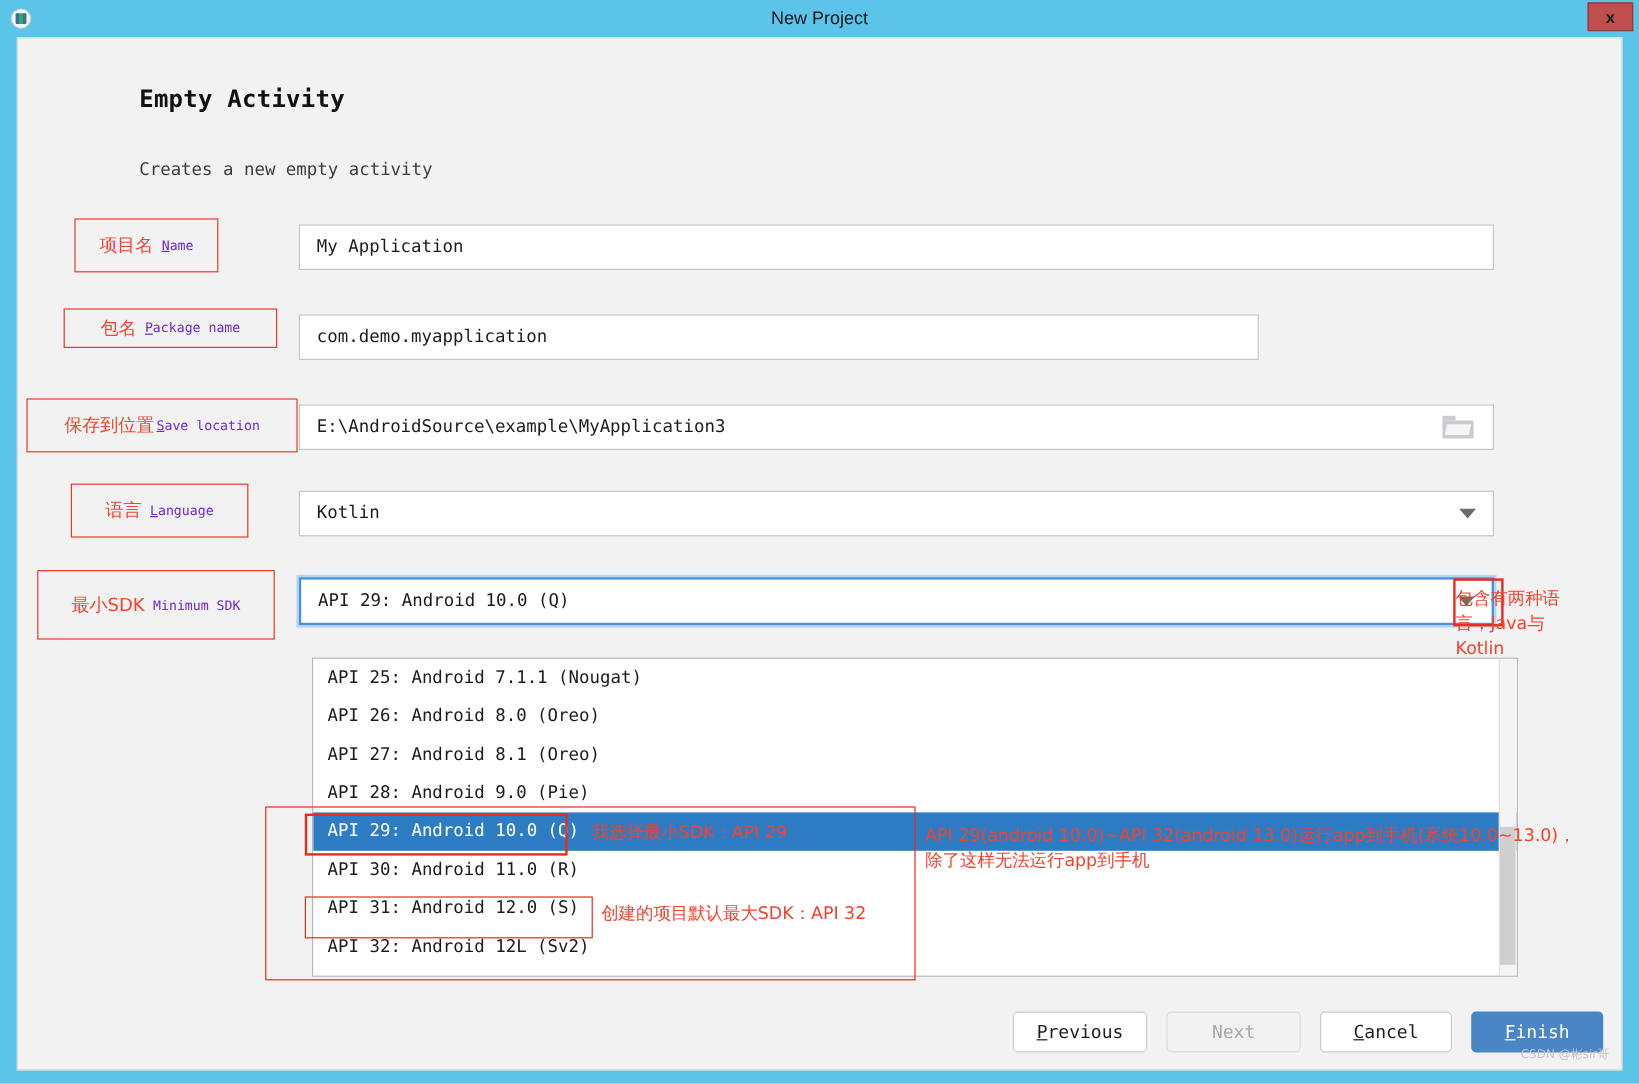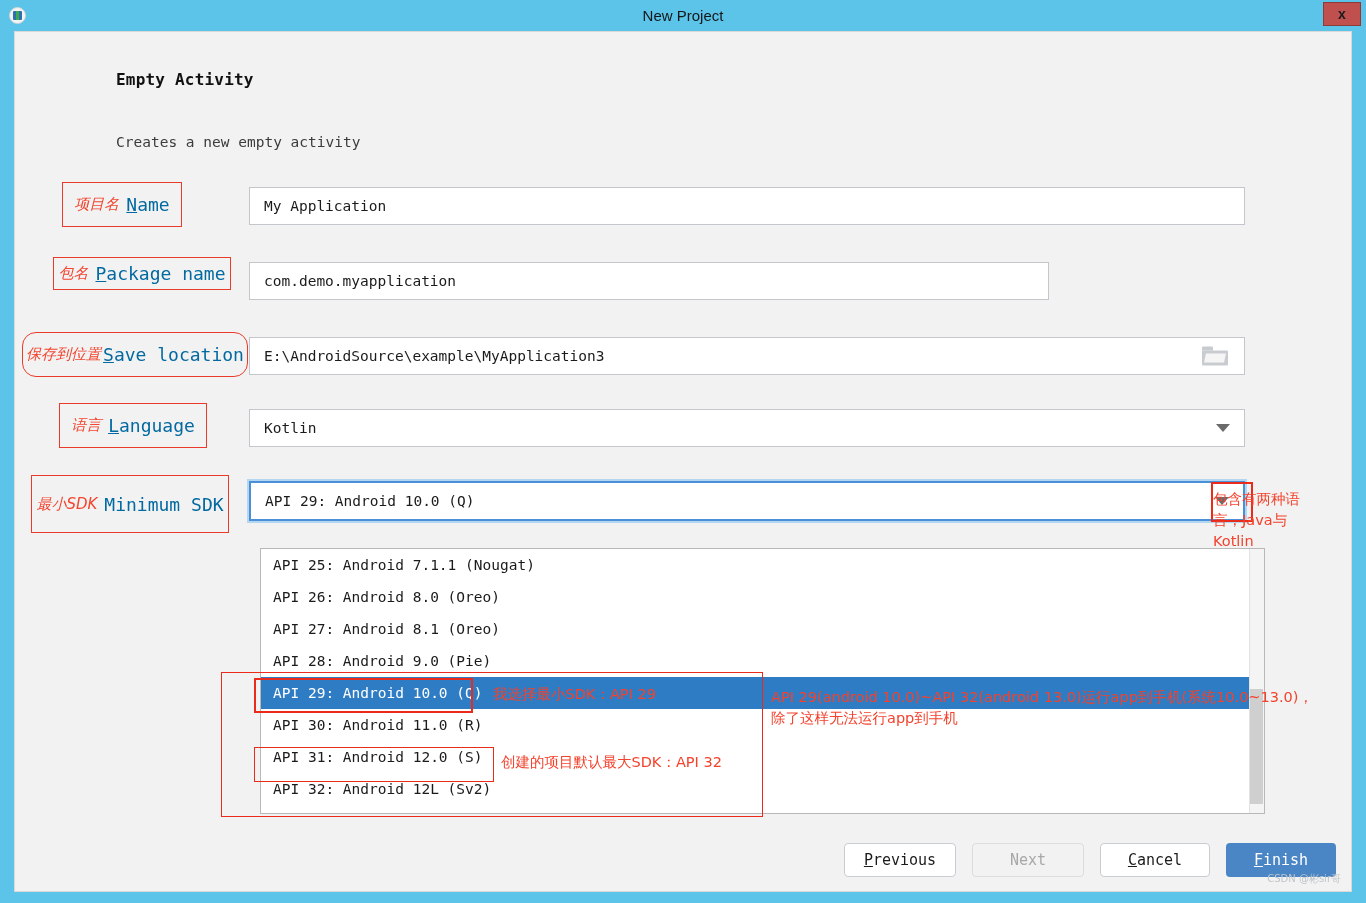--- a/index.html
+++ b/index.html
@@ -70,21 +70,21 @@
     width: 1338px; height: 861px;
     background: #f2f2f2;
     border: 1px solid #d9d9d9;
     box-sizing: border-box;
   }
 
   #tpl-title {
     position: absolute;
     left: 101px; top: 38px;
     font-family: "DejaVu Sans Mono", monospace;
-    font-size: 16px;
+    font-size: 20px;
     font-weight: bold;
     color: #111;
     letter-spacing: 0.2px;
   }
   #tpl-desc {
     position: absolute;
     left: 101px; top: 102px;
     font-family: "DejaVu Sans Mono", monospace;
     font-size: 14.5px;
     color: #3c3c3c;
@@ -99,26 +99,25 @@
     align-items: center;
     justify-content: center;
     gap: 7px;
     background: transparent;
     white-space: nowrap;
   }
   .red-label .cn {
     color: #f2442e;
     font-family: "DejaVu Sans", sans-serif;
     font-size: 15px;
-    font-style: italic;
   }
   .red-label .en {
-    color: #0369a1;
-    font-family: "DejaVu Sans Mono", monospace;
-    font-size: 18px;
+    color: #6d28d9;
+    font-family: "DejaVu Sans Mono", monospace;
+    font-size: 11px;
   }
   .red-label .en u { text-decoration: underline; }
 
   
   .field {
     position: absolute;
     background: #ffffff;
     border: 1px solid #c3c7cb;
     box-sizing: border-box;
     display: flex;
@@ -289,21 +288,21 @@
   <div class="red-label" style="left:47px; top:150px; width:120px; height:45px;">
     <span class="cn">项目名</span>
     <span class="en"><u>N</u><span>ame</span></span>
   </div>
 
   <div class="red-label" style="left:38px; top:225px; width:178px; height:33px;">
     <span class="cn">包名</span>
     <span class="en"><u>P</u><span>ackage name</span></span>
   </div>
 
-  <div class="red-label" style="left:7px; top:300px; width:226px; height:45px; gap:2px;border-radius:14px;">
+  <div class="red-label" style="left:7px; top:300px; width:226px; height:45px; gap:2px;">
     <span class="cn">保存到位置</span>
     <span class="en"><u>S</u><span>ave location</span></span>
   </div>
 
   <div class="red-label" style="left:44px; top:371px; width:148px; height:45px;">
     <span class="cn">语言</span>
     <span class="en"><u>L</u><span>anguage</span></span>
   </div>
 
   <div class="red-label" style="left:16px; top:443px; width:198px; height:58px;">

